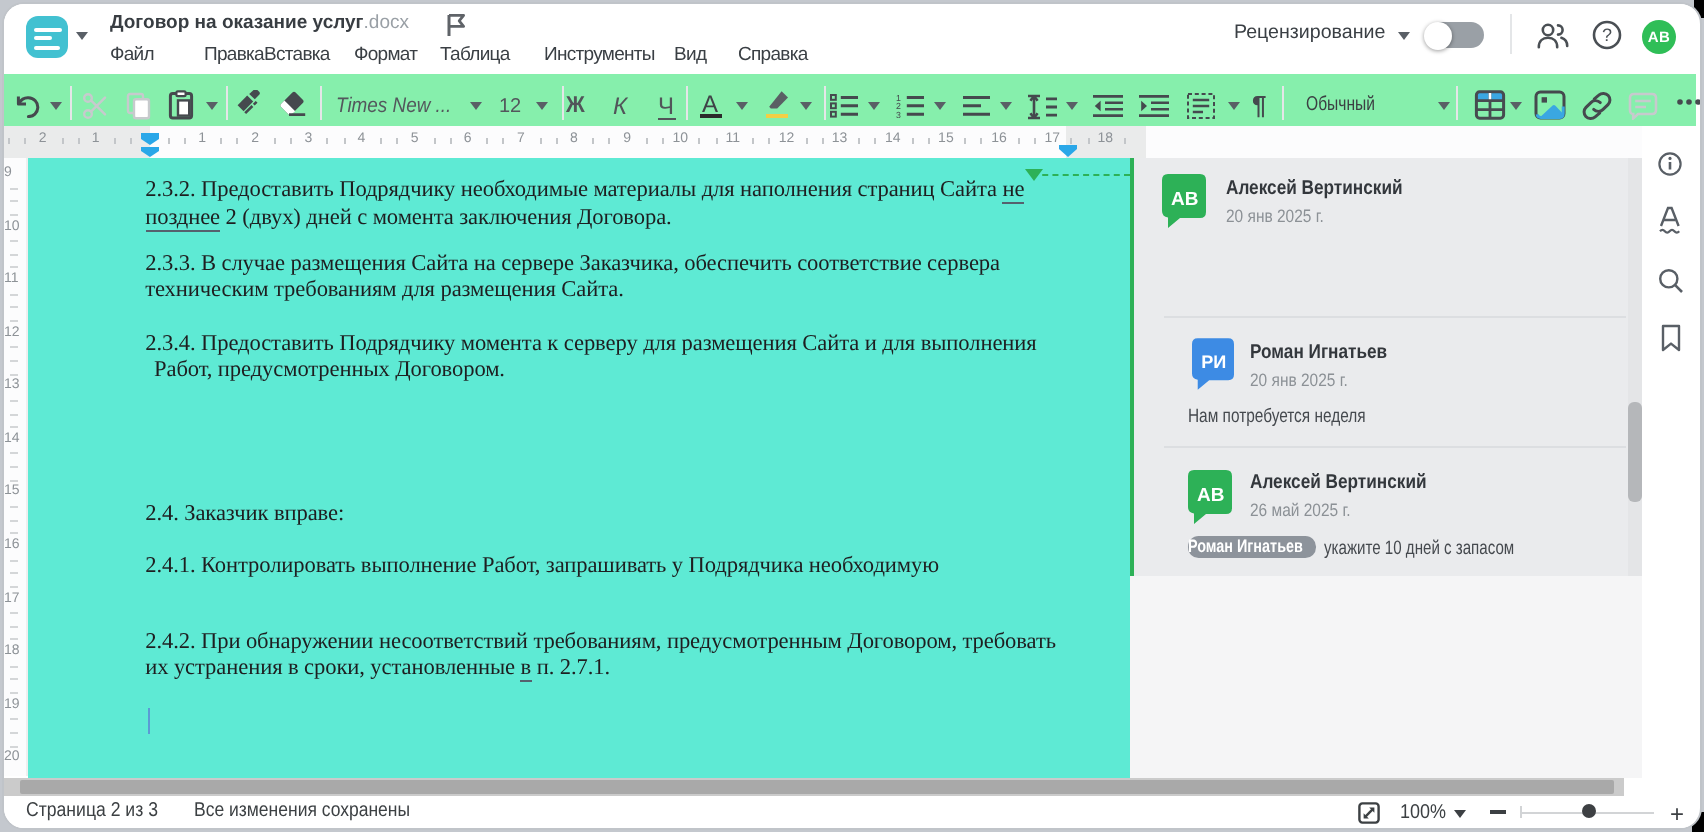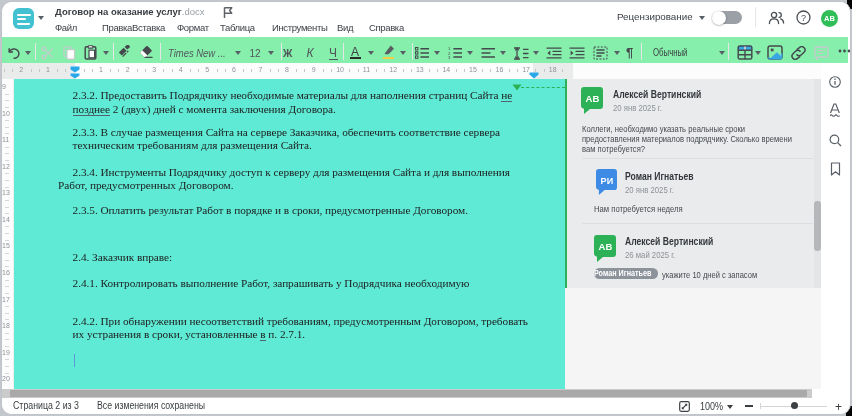--- a/index.html
+++ b/index.html
@@ -339,23 +339,22 @@
           <div class="vtick" style="top:280.34250000000003px;"></div>
           <div class="vtick" style="top:286.985px;"></div>
           <div class="vtick" style="top:293.6275px;"></div>
         </div>
 
     <div class="abs" id="page" style="left:14px;top:79px;width:551px;height:310px;background:#5eead4;overflow:hidden;">
           <div class="docline" style="left:58.6px;top:10.8px;">2.3.2. Предоставить Подрядчику необходимые материалы для наполнения страниц Сайта <u>не</u></div>
           <div class="docline" style="left:58.6px;top:24.7px;"><u>позднее</u> 2 (двух) дней с момента заключения Договора.</div>
           <div class="docline" style="left:58.6px;top:47.5px;">2.3.3. В случае размещения Сайта на сервере Заказчика, обеспечить соответствие сервера</div>
           <div class="docline" style="left:58.6px;top:61.3px;">техническим требованиям для размещения Сайта.</div>
-          <div class="docline" style="left:58.6px;top:87.6px;">2.3.4. Инструменты Подрядчику доступ к серверу для размещения Сайта и для выполнения</div>
-          <div class="docline" style="left:44px;top:101.4px;text-align:center;">Работ, предусмотренных Договором.</div>
-          <div class="docline" style="left:58.6px;top:126.1px;">2.3.5. Оплатить результат Работ в порядке и в сроки, предусмотренные Договором.</div>
+          <div class="docline" style="left:58.6px;top:87.6px;">2.3.4. Предоставить Подрядчику момента к серверу для размещения Сайта и для выполнения</div>
+          <div class="docline" style="left:63px;top:101.4px;text-align:center;">Работ, предусмотренных Договором.</div>
           <div class="docline" style="left:58.6px;top:172.5px;">2.4. Заказчик вправе:</div>
           <div class="docline" style="left:58.6px;top:199.3px;">2.4.1. Контролировать выполнение Работ, запрашивать у Подрядчика необходимую</div>
           <div class="docline" style="left:58.6px;top:236.9px;">2.4.2. При обнаружении несоответствий требованиям, предусмотренным Договором, требовать</div>
           <div class="docline" style="left:58.6px;top:250.1px;">их устранения в сроки, установленные <u>в</u> п. 2.7.1.</div>
           <div class="abs" style="left:59.5px;top:274.5px;width:1.6px;height:13px;background:#5b9bd5;"></div>
           <svg style="left:498px;top:5px;" width="10" height="7" viewBox="0 0 10 7">
             <path d="M0.5 0.5 L9.5 0.5 L5 6.5 Z" fill="#2db157"></path>
           </svg>
           <div class="abs" style="left:502px;top:8px;width:49px;height:0;border-top:1.3px dashed #2db157;"></div>
         </div>
@@ -365,21 +364,20 @@
           <div class="abs" style="left:248.5px;top:0;width:7.5px;height:209px;background:#e4e5e7;"></div>
           <div class="abs" style="left:249px;top:122px;width:6.5px;height:50px;background:#b5b7ba;border-radius:3px;"></div>
           <div class="abs" style="left:17px;top:79px;width:231px;height:1px;background:#dcdee1;"></div>
           <div class="abs" style="left:17px;top:144px;width:231px;height:1px;background:#dcdee1;"></div>
           <svg style="left:16px;top:8.3px;" width="22" height="27" viewBox="0 0 22 27">
       <path d="M3 0 H19 Q22 0 22 3 V19 Q22 22 19 22 H9 L3 27 L3 21.7 Q0 21.3 0 18.5 V3 Q0 0 3 0 Z" fill="#2db157"></path>
       <text x="11.4" y="15.4" font-size="9.5" font-weight="bold" fill="#fff" text-anchor="middle" font-family="Liberation Sans">АВ</text>
           </svg>
           <div class="cname" style="left:48.4px;top:9.5px;"><span class="sx" style="transform:scaleX(0.86);">Алексей Вертинский</span></div>
           <div class="cdate" style="left:48.4px;top:23.5px;"><span class="sx" style="transform:scaleX(0.86);">20 янв 2025 г.</span></div>
-          <div class="cbody" style="left:17.3px;top:44.7px;line-height:10.3px;"><span class="sx" style="transform:scaleX(0.785);">Коллеги, необходимо указать реальные сроки<br>предоставления материалов подрядчику. Сколько времени<br>вам потребуется?</span></div>
           <svg style="left:31px;top:89.5px;" width="21" height="26" viewBox="0 0 22 27">
       <path d="M3 0 H19 Q22 0 22 3 V19 Q22 22 19 22 H9 L3 27 L3 21.7 Q0 21.3 0 18.5 V3 Q0 0 3 0 Z" fill="#3d8be4"></path>
       <text x="11.4" y="15.4" font-size="9.5" font-weight="bold" fill="#fff" text-anchor="middle" font-family="Liberation Sans">РИ</text>
           </svg>
           <div class="cname" style="left:60px;top:92px;"><span class="sx" style="transform:scaleX(0.86);">Роман Игнатьев</span></div>
           <div class="cdate" style="left:60px;top:106px;"><span class="sx" style="transform:scaleX(0.86);">20 янв 2025 г.</span></div>
           <div class="cbody" style="left:29px;top:124px;"><span class="sx" style="transform:scaleX(0.795);">Нам потребуется неделя</span></div>
           <svg style="left:28.6px;top:155.6px;" width="22" height="27" viewBox="0 0 22 27">
       <path d="M3 0 H19 Q22 0 22 3 V19 Q22 22 19 22 H9 L3 27 L3 21.7 Q0 21.3 0 18.5 V3 Q0 0 3 0 Z" fill="#2db157"></path>
       <text x="11.4" y="15.4" font-size="9.5" font-weight="bold" fill="#fff" text-anchor="middle" font-family="Liberation Sans">АВ</text>

